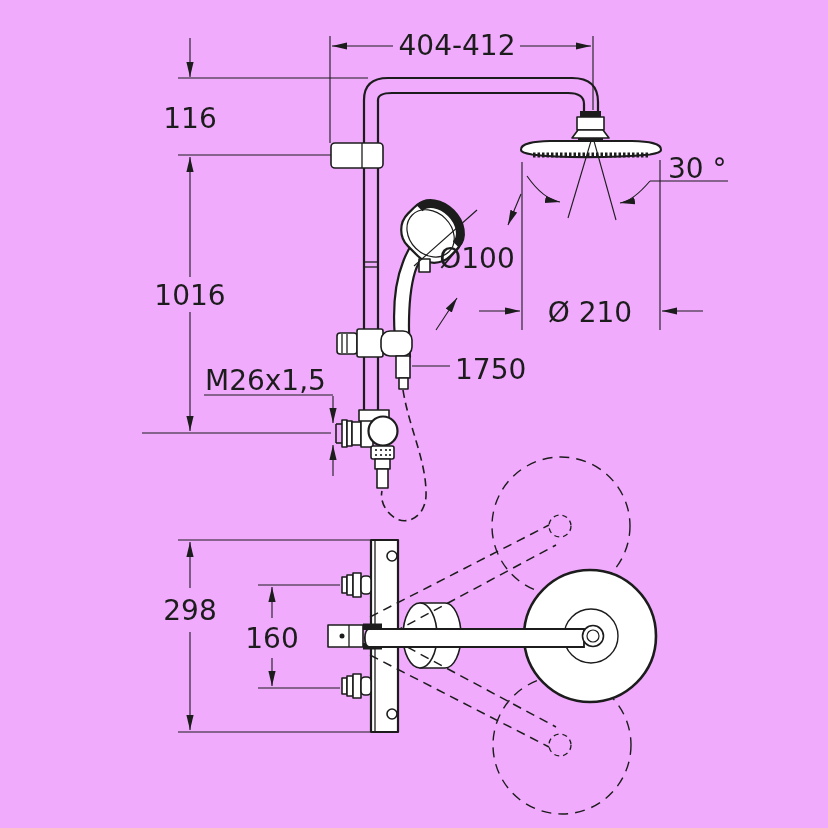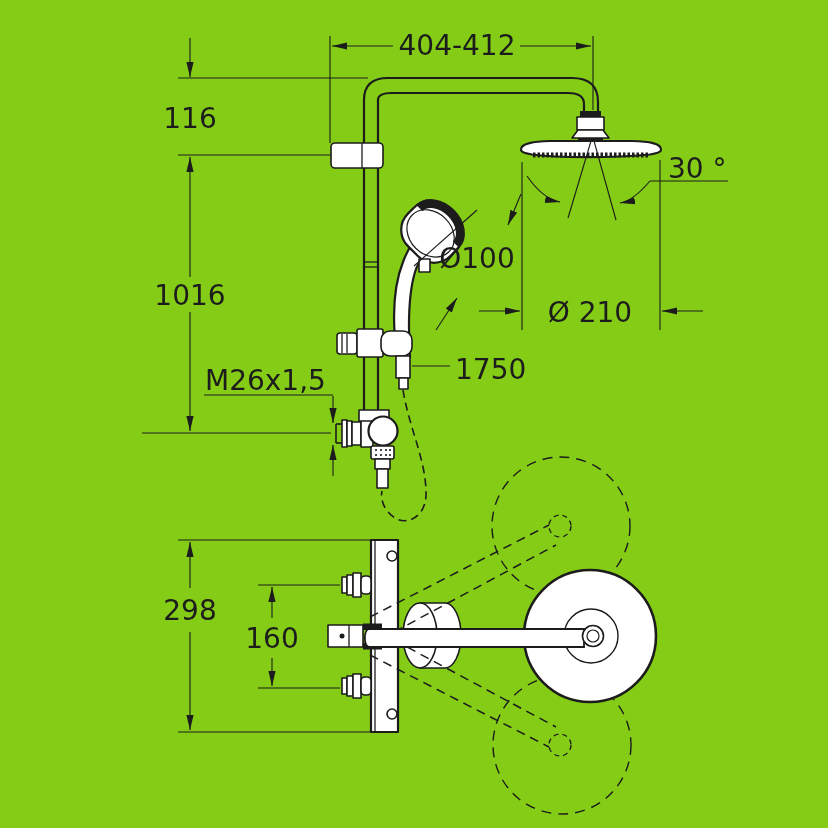--- a/index.html
+++ b/index.html
@@ -1,16 +1,16 @@
 <!DOCTYPE html>
 <html><head>
 <meta charset="utf-8">
 <style>
   html,body{margin:0;padding:0;background:#ffffff;}
-  .stage{width:828px;height:828px;position:relative;background:#84cc16;overflow:hidden;}
+  .stage{width:828px;height:828px;position:relative;background:#f0abfc;overflow:hidden;}
   .lbl{font-family:"DejaVu Sans",sans-serif;font-size:28px;fill:#1c1c1c;}
   .dim{stroke:#1c1c1c;stroke-width:1.1;fill:none;}
   .thin{stroke:#1c1c1c;stroke-width:1.3;fill:none;}
   .obj{stroke:#1c1c1c;stroke-width:2.2;fill:none;stroke-linejoin:round;stroke-linecap:round;}
   .objf{stroke:#1c1c1c;stroke-width:2.2;fill:#ffffff;stroke-linejoin:round;}
   .objf15{stroke:#1c1c1c;stroke-width:1.6;fill:#ffffff;stroke-linejoin:round;}
   .dark{fill:#1c1c1c;stroke:none;}
   .dashed{stroke:#1c1c1c;stroke-width:1.5;fill:none;stroke-dasharray:9 6;}
 </style>
 </head>

